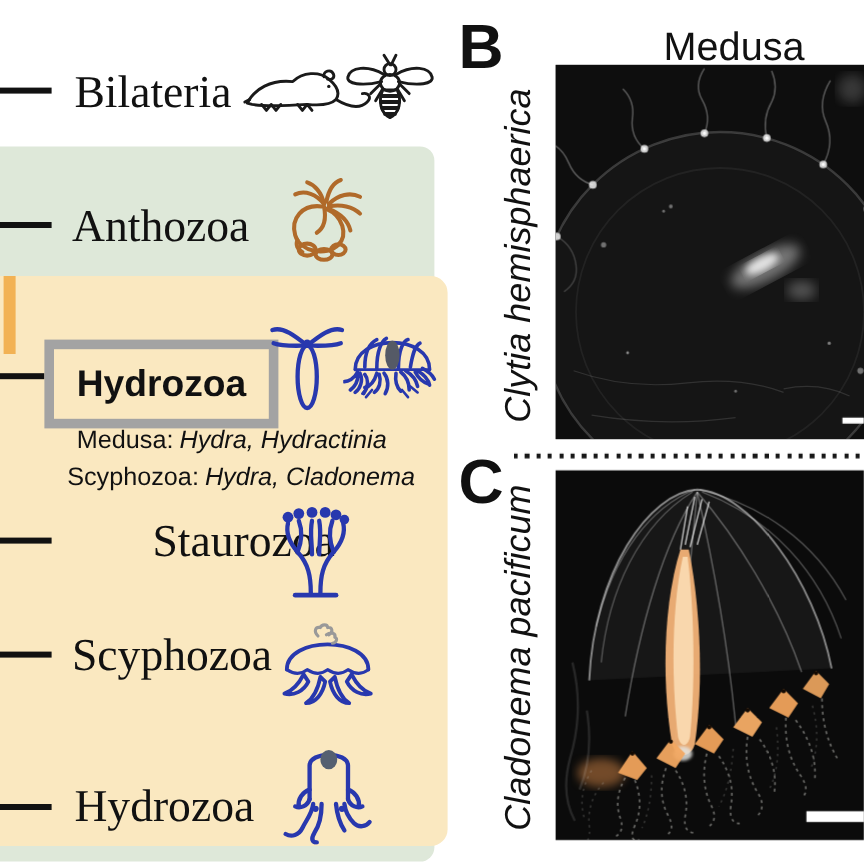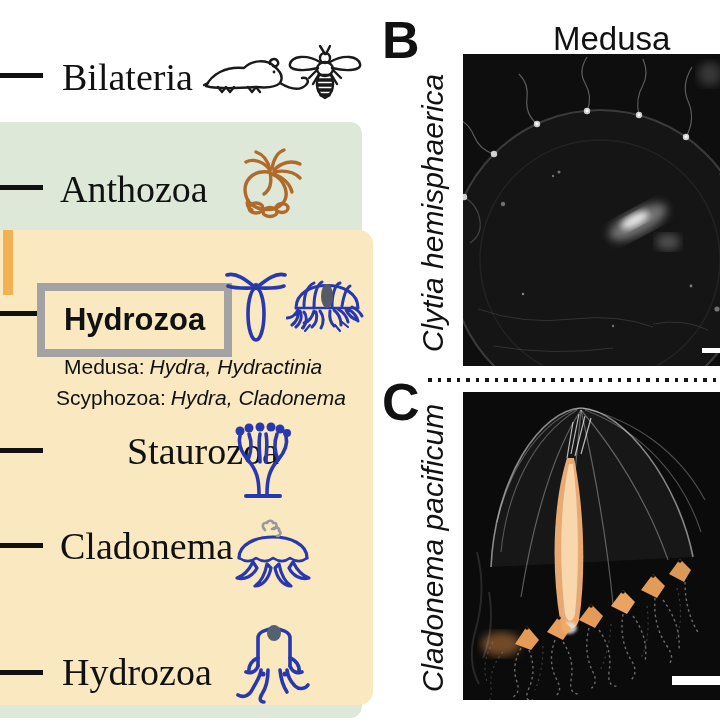--- a/index.html
+++ b/index.html
@@ -135,21 +135,21 @@
       <circle cx="18" cy="11" r="4.5" fill="#2838ae" stroke="none"></circle>
       <circle cx="27" cy="8" r="4.5" fill="#2838ae" stroke="none"></circle>
       <circle cx="38" cy="7" r="4.5" fill="#2838ae" stroke="none"></circle>
       <circle cx="49" cy="7" r="4.5" fill="#2838ae" stroke="none"></circle>
       <circle cx="58" cy="9" r="4.5" fill="#2838ae" stroke="none"></circle>
       <circle cx="65" cy="13" r="4" fill="#2838ae" stroke="none"></circle>
       <path d="M24 76 h34" stroke-width="4"></path>
     </svg>
   </div>
 
-  <div class="abs taxon" style="left:60px;top:527px;">Cladonema</div>
+  <div class="abs taxon" style="left:60px;top:527px;">Scyphozoa</div>
   <div class="abs" style="left:231px;top:518px;">
     <svg width="84" height="74" viewBox="0 0 84 74" fill="none" stroke="#2838ae" stroke-width="3.2" stroke-linecap="round" stroke-linejoin="round">
       <path d="M8 40 C8 12 76 12 76 40"></path>
       <path d="M8 40 c6 4 12 4 17 0 c6 4 12 4 17 0 c6 4 12 4 17 0 c6 4 12 4 17 0" stroke-width="2.6"></path>
       <path d="M34 12 c-4-4-2-8 2-7 c1-3 6-3 6 0 c4-1 5 4 1 6" stroke="#999999" stroke-width="2.6"></path>
       <path d="M41 11 c4-3 8-1 7 2 c3 1 1 5-2 5" stroke="#999999" stroke-width="2.6"></path>
       <path d="M22 44 C18 52 12 58 6 60 C14 62 22 58 26 50 Z"></path>
       <path d="M36 46 C34 56 30 64 24 68 C32 68 38 60 40 50 Z"></path>
       <path d="M48 46 C50 56 54 64 60 68 C52 68 46 60 44 50 Z"></path>
       <path d="M62 44 C66 52 72 58 78 60 C70 62 62 58 58 50 Z"></path>

